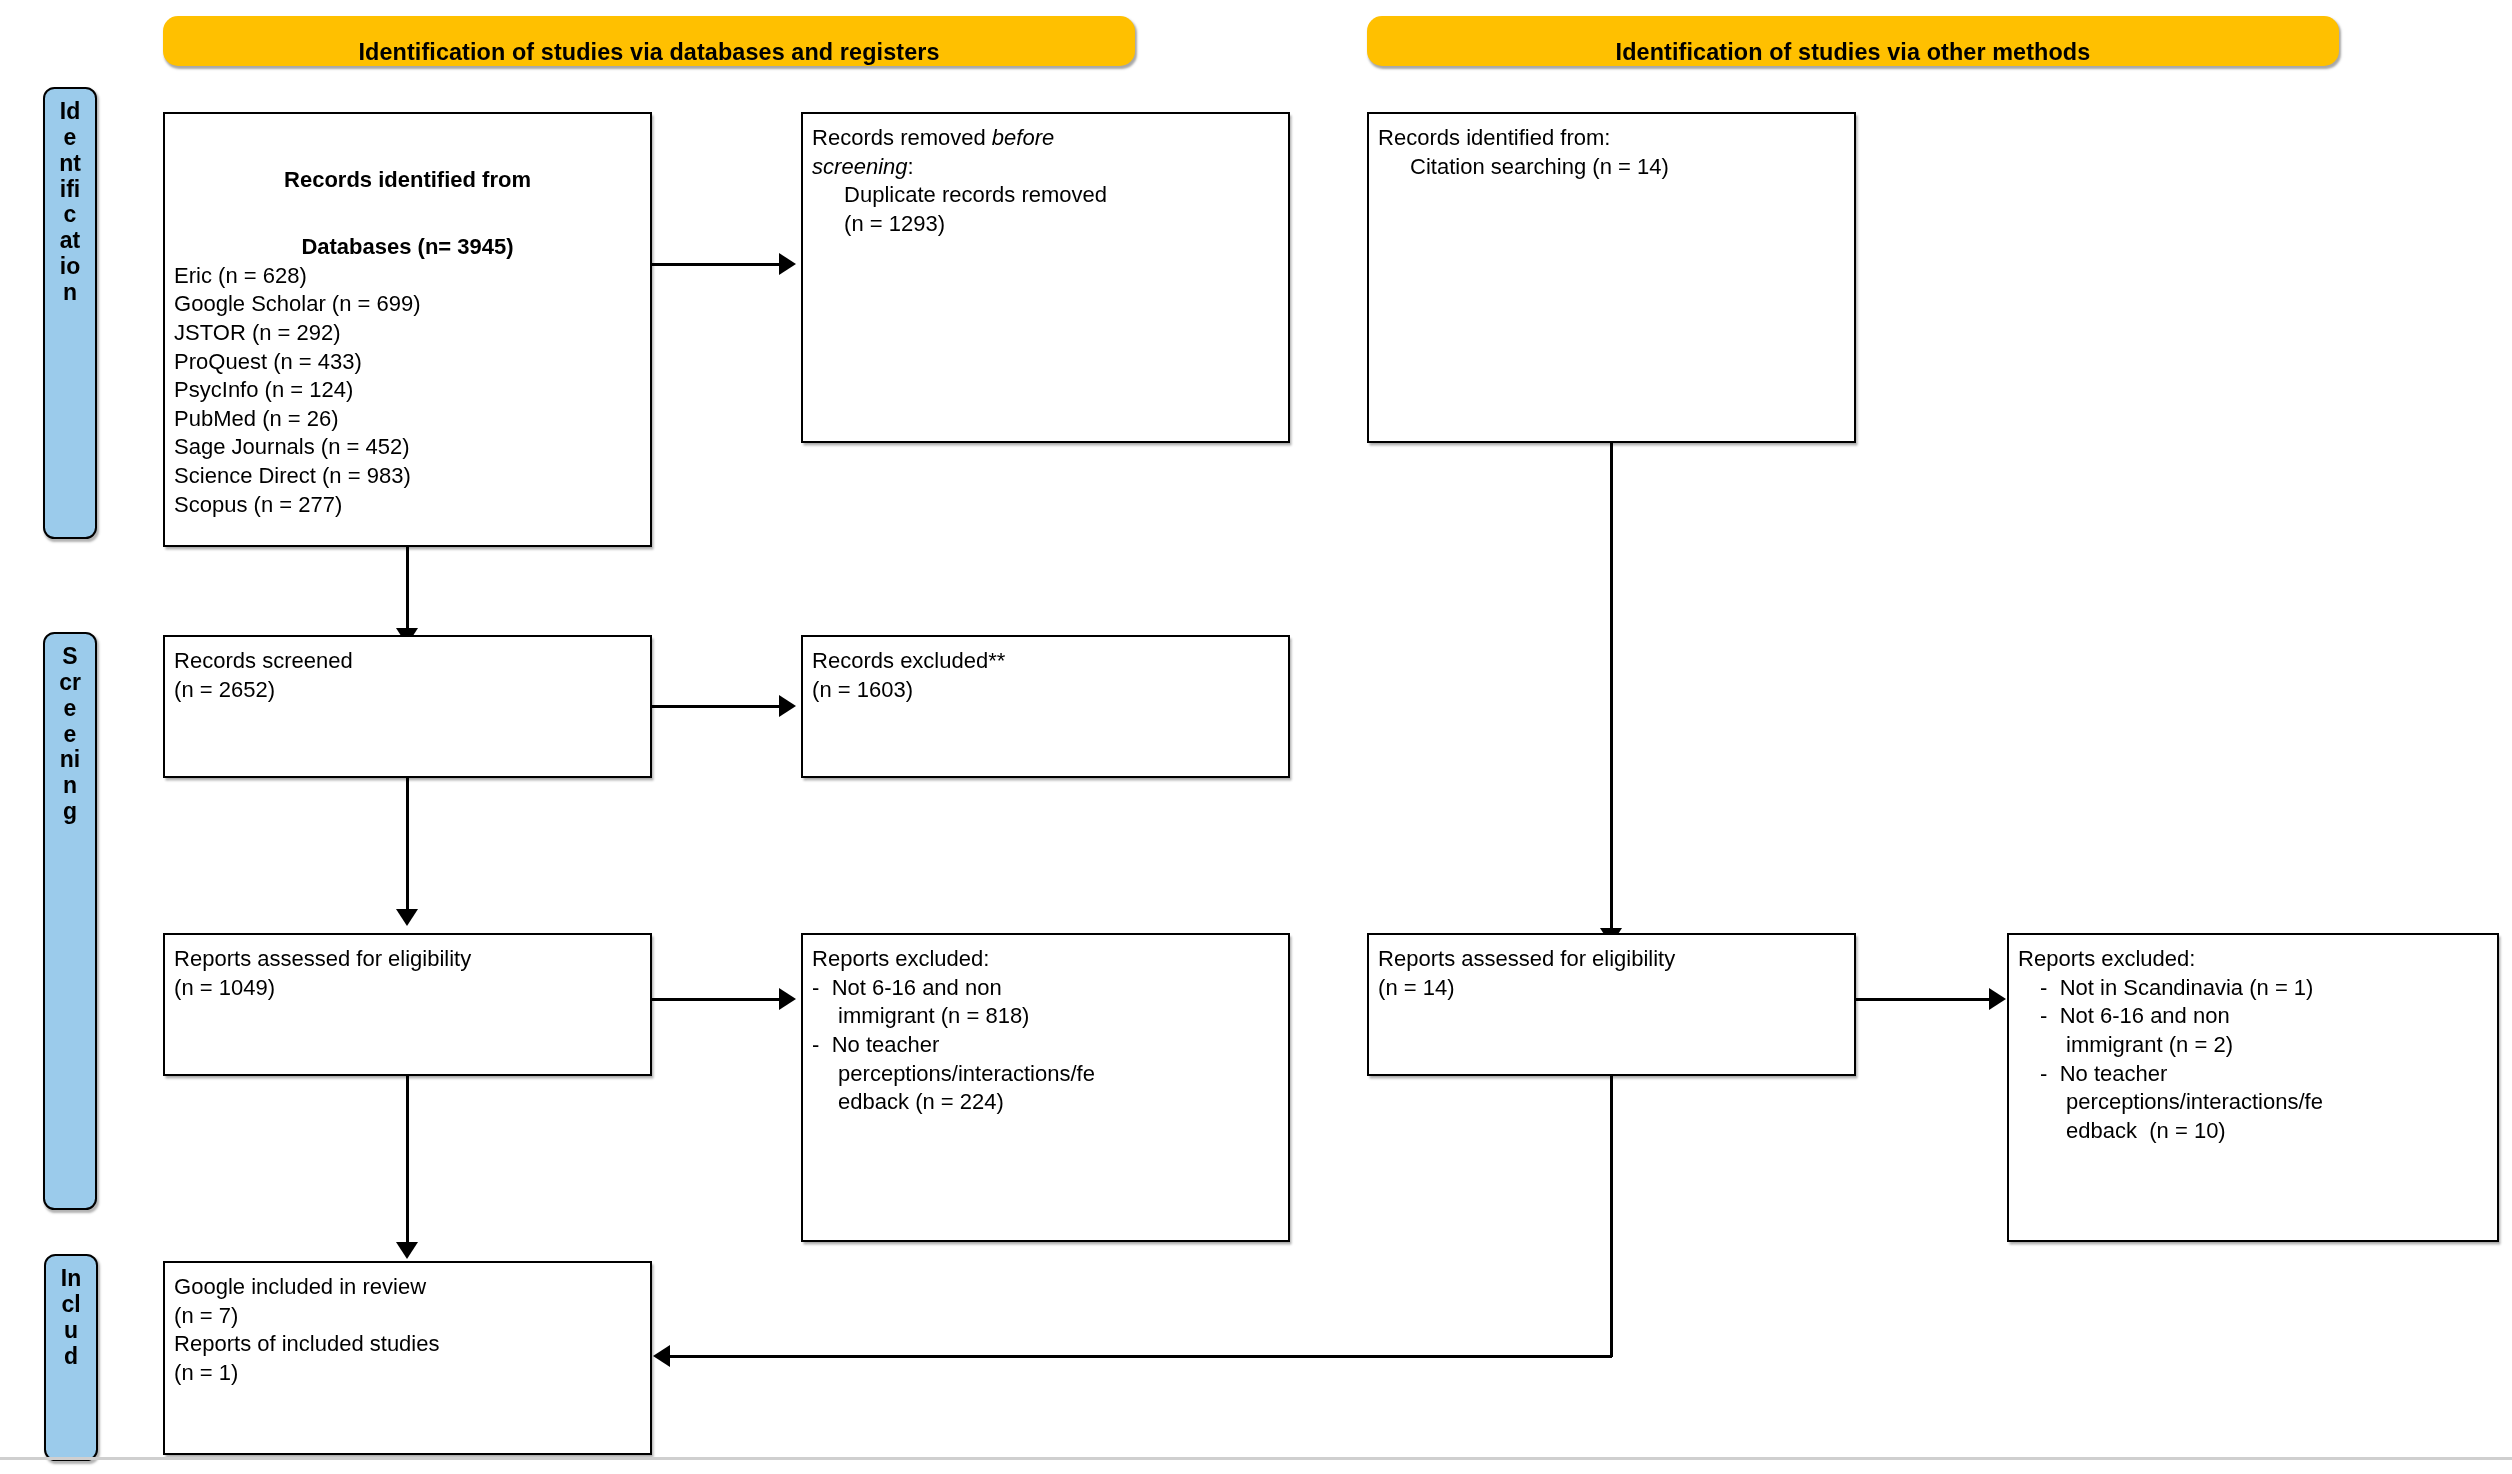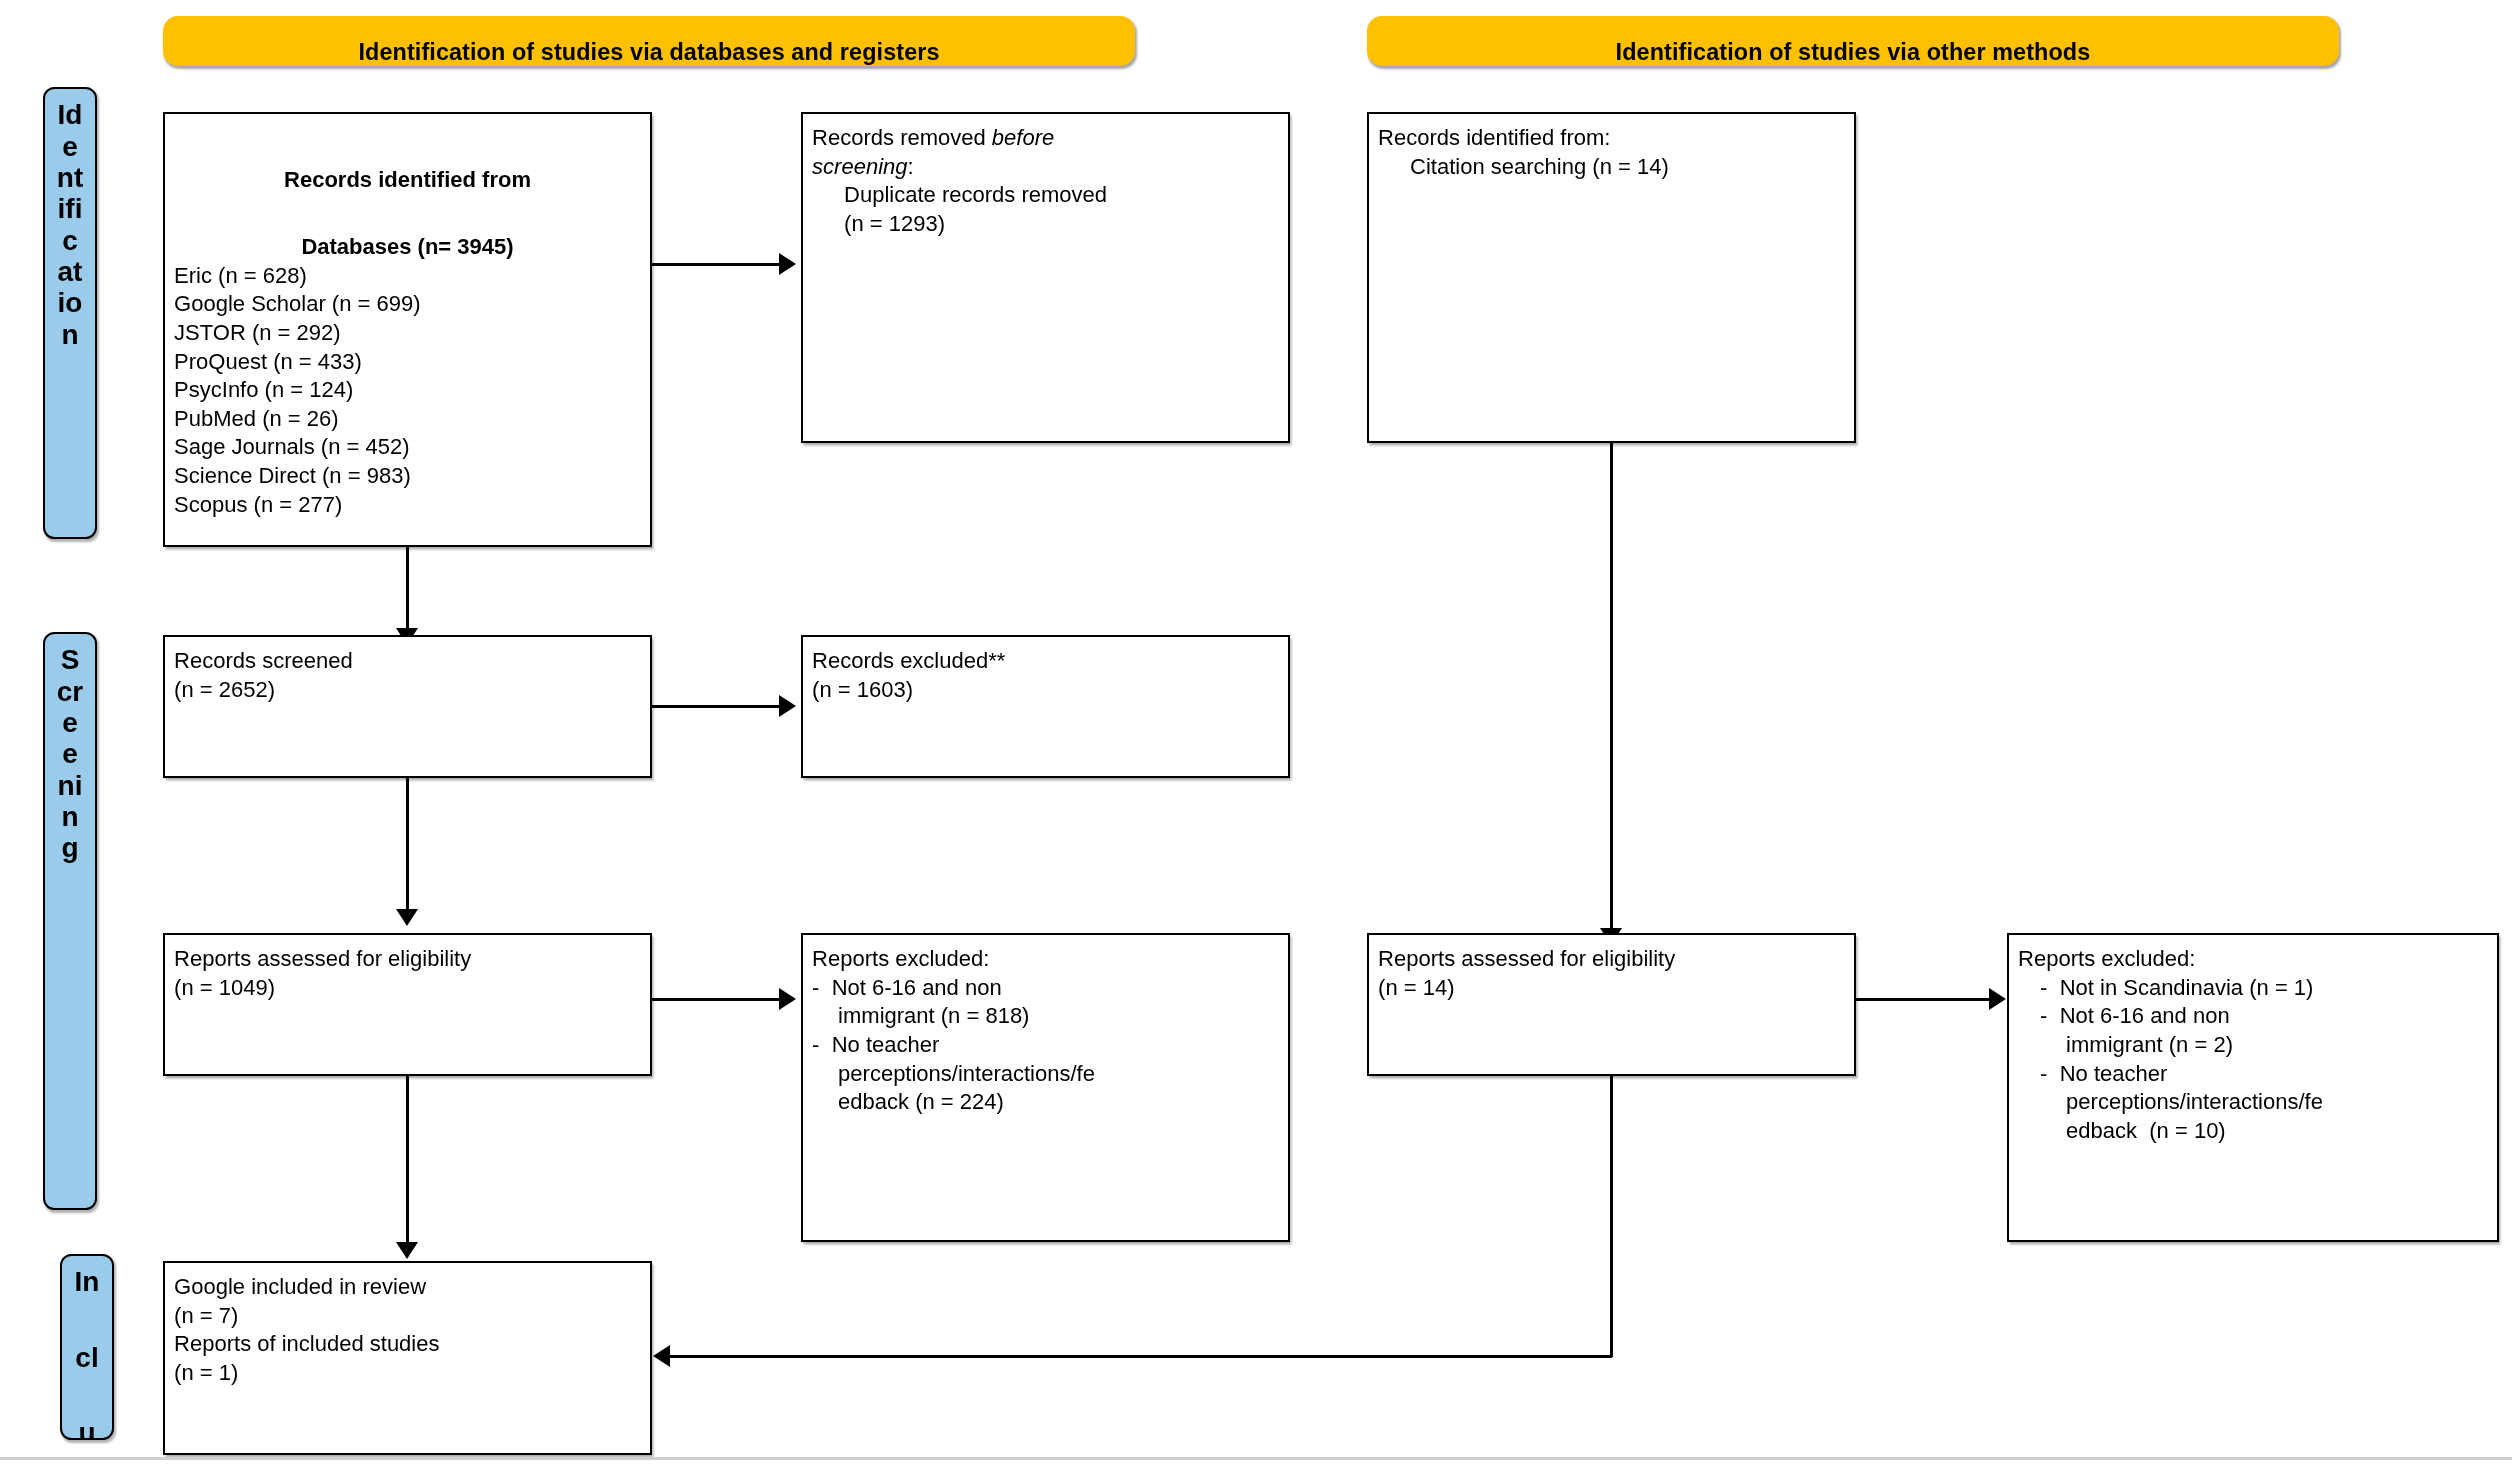--- a/index.html
+++ b/index.html
@@ -36,21 +36,21 @@
     position:absolute;
     background:#9BCBEB;
     border:2.9px solid #000;
     border-radius:11.4px;
     box-shadow:1.7px 2.3px 2.3px rgba(0,0,0,0.3);
     display:flex;
     flex-direction:column;
     align-items:center;
     justify-content:flex-start;
     font-weight:bold;
-    font-size:28px;
+    font-size:23px;
     line-height:1.12;
     overflow:hidden;
     box-sizing:border-box;
     padding-top:10.3px;
   }
   .rail .ln{display:block;text-align:center;white-space:pre;}
 
   
   .box{
     position:absolute;
@@ -120,21 +120,21 @@
   <div class="rail" style="left:43px;top:632px;width:54px;height:578px;">
     <span class="ln">S</span>
     <span class="ln">cr</span>
     <span class="ln">e</span>
     <span class="ln">e</span>
     <span class="ln">ni</span>
     <span class="ln">n</span>
     <span class="ln">g</span>
   </div>
 
-  <div class="rail" style="left:60px;top:1254px;width:54px;height:186px;gap:44px;">
+  <div class="rail" style="left:44px;top:1254px;width:54px;height:207px;">
     <span class="ln">In</span>
     <span class="ln">cl</span>
     <span class="ln">u</span>
     <span class="ln">d</span>
   </div>
 
   <div class="box" style="left:163px;top:112px;width:489px;height:435px;padding-top:12.6px;">
     <span class="ln b ctr">Records identified from</span>
     <span class="ln b ctr">Databases (n= 3945)</span>
     <span class="ln">Eric (n = 628)</span>

